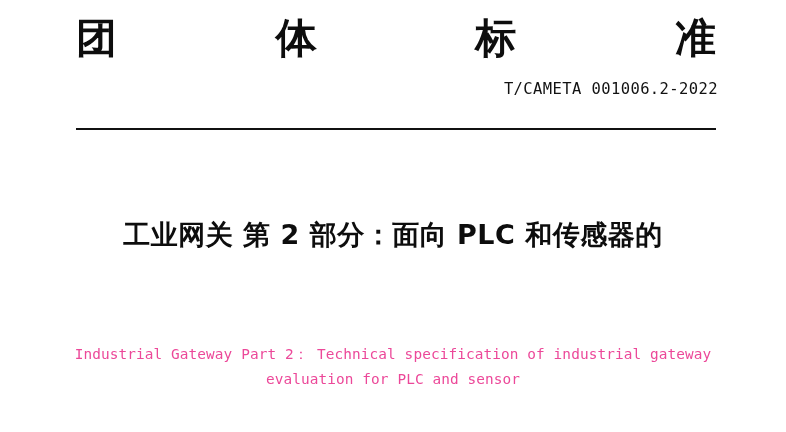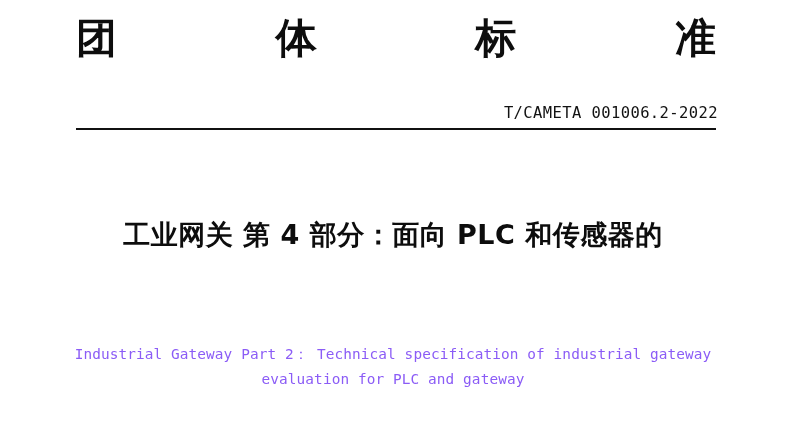--- a/index.html
+++ b/index.html
@@ -32,21 +32,21 @@
     font-size: 41px;
     font-weight: 700;
     letter-spacing: 0;
     line-height: 1;
     color: #0d0d0d;
   }
 
   
   .std-number {
     position: absolute;
-    top: 104px;
+    top: 80px;
     right: 68px;
     font-family: "DejaVu Sans Mono", "Liberation Mono", monospace;
     font-size: 15.5px;
     letter-spacing: 0.4px;
     color: #121212;
     white-space: nowrap;
   }
 
   
   .rule {
@@ -81,21 +81,21 @@
   .title-en {
     position: absolute;
     top: 342px;
     left: 0;
     width: 786px;
     text-align: center;
     font-family: "DejaVu Sans Mono", "Liberation Mono", monospace;
     font-size: 14.4px;
     line-height: 1.75;
     letter-spacing: 0.1px;
-    color: #8b5cf6;
+    color: #ec4899;
   }
   .title-en .line {
     display: block;
     white-space: pre;
   }
 </style>
 </head>
 <body>
 
 <div class="page">
@@ -105,21 +105,21 @@
     <span class="hchar">体</span>
     <span class="hchar">标</span>
     <span class="hchar">准</span>
   </div>
 
   <div class="std-number">T/CAMETA 001006.2-2022</div>
 
   <div class="rule"></div>
 
   <div class="title-cn">
-    <span class="line">工业网关 第 4 部分：面向 PLC 和传感器的</span>
+    <span class="line">工业网关 第 2 部分：面向 PLC 和传感器的</span>
   </div>
 
   <div class="title-en">
     <span class="line">Industrial Gateway Part 2： Technical specification of industrial gateway</span>
-    <span class="line">evaluation for PLC and gateway</span>
+    <span class="line">evaluation for PLC and sensor</span>
   </div>
 
 </div>
 
 </body></html>

